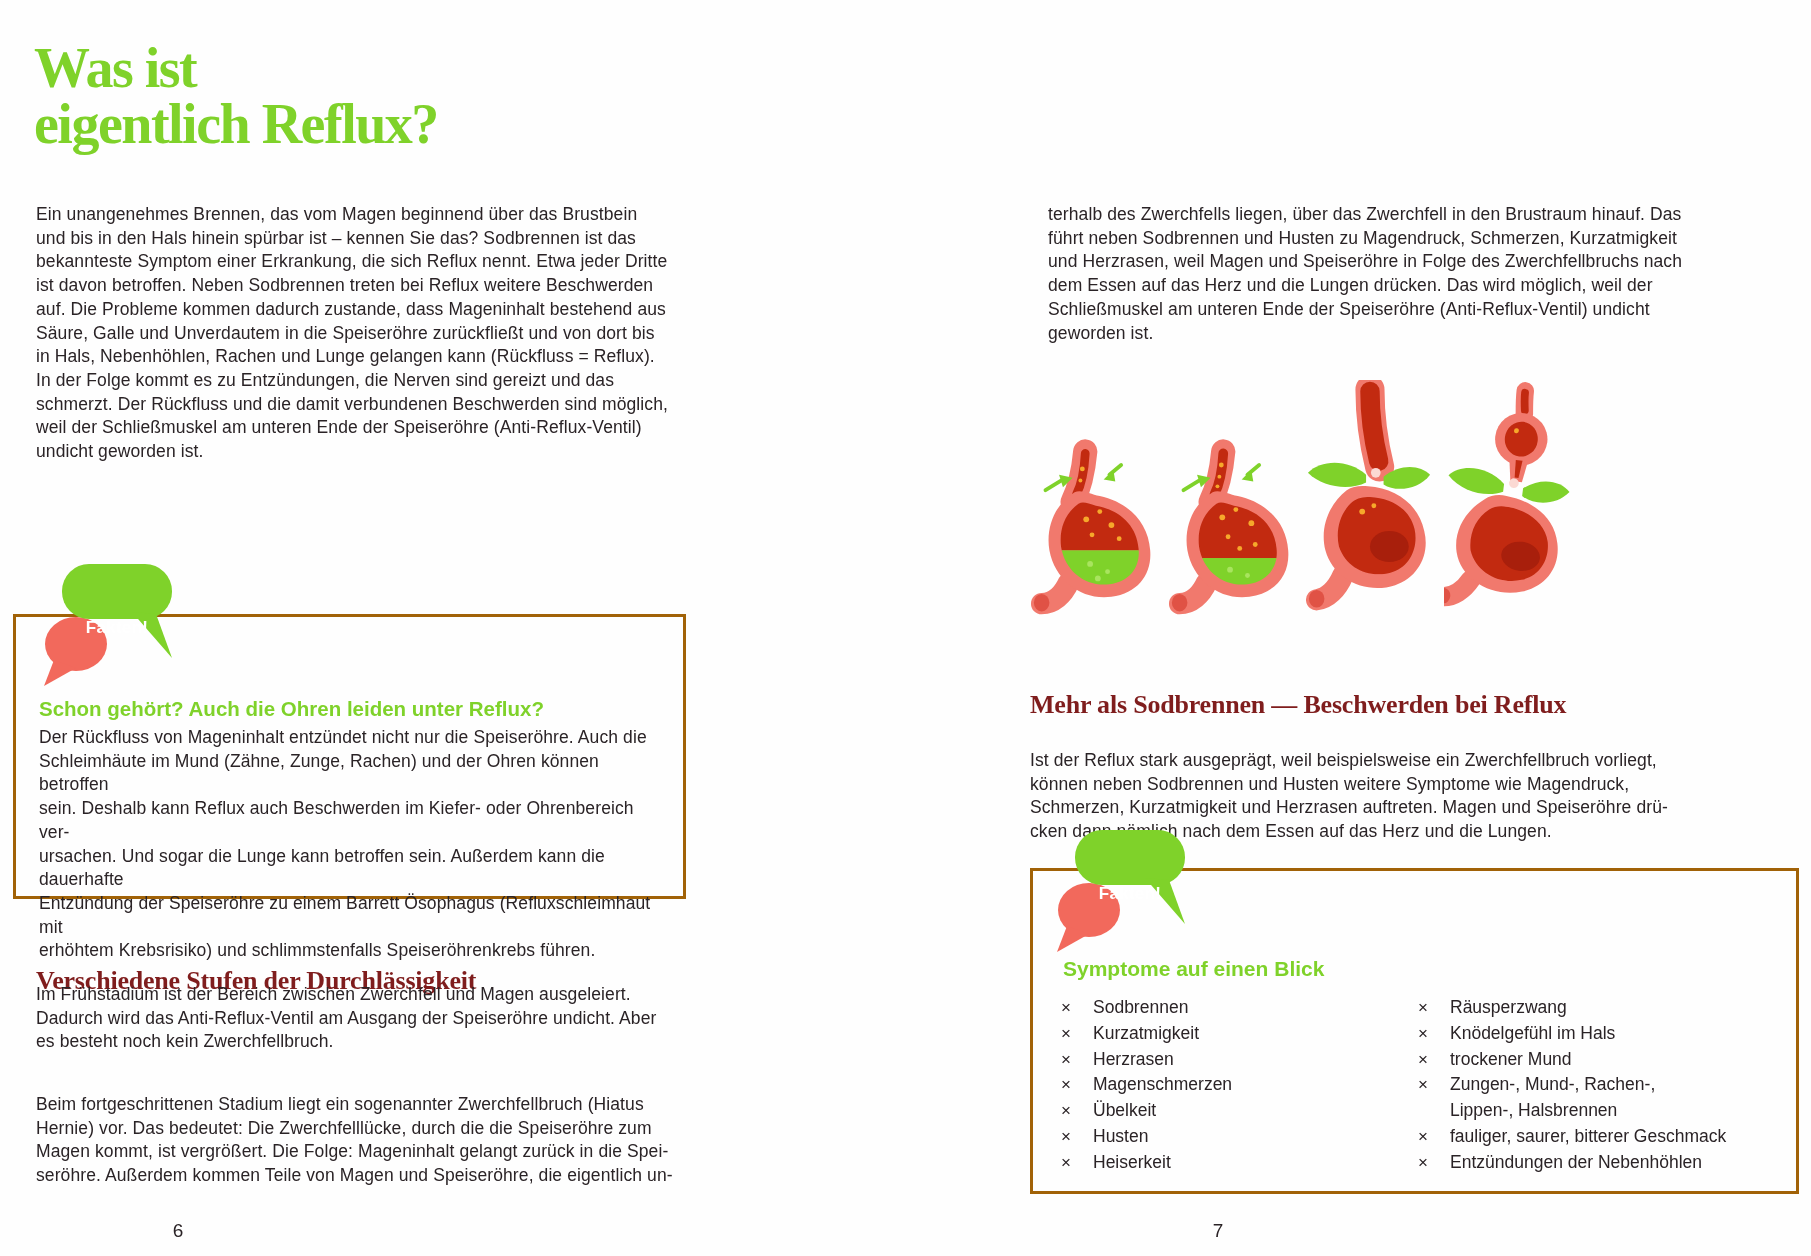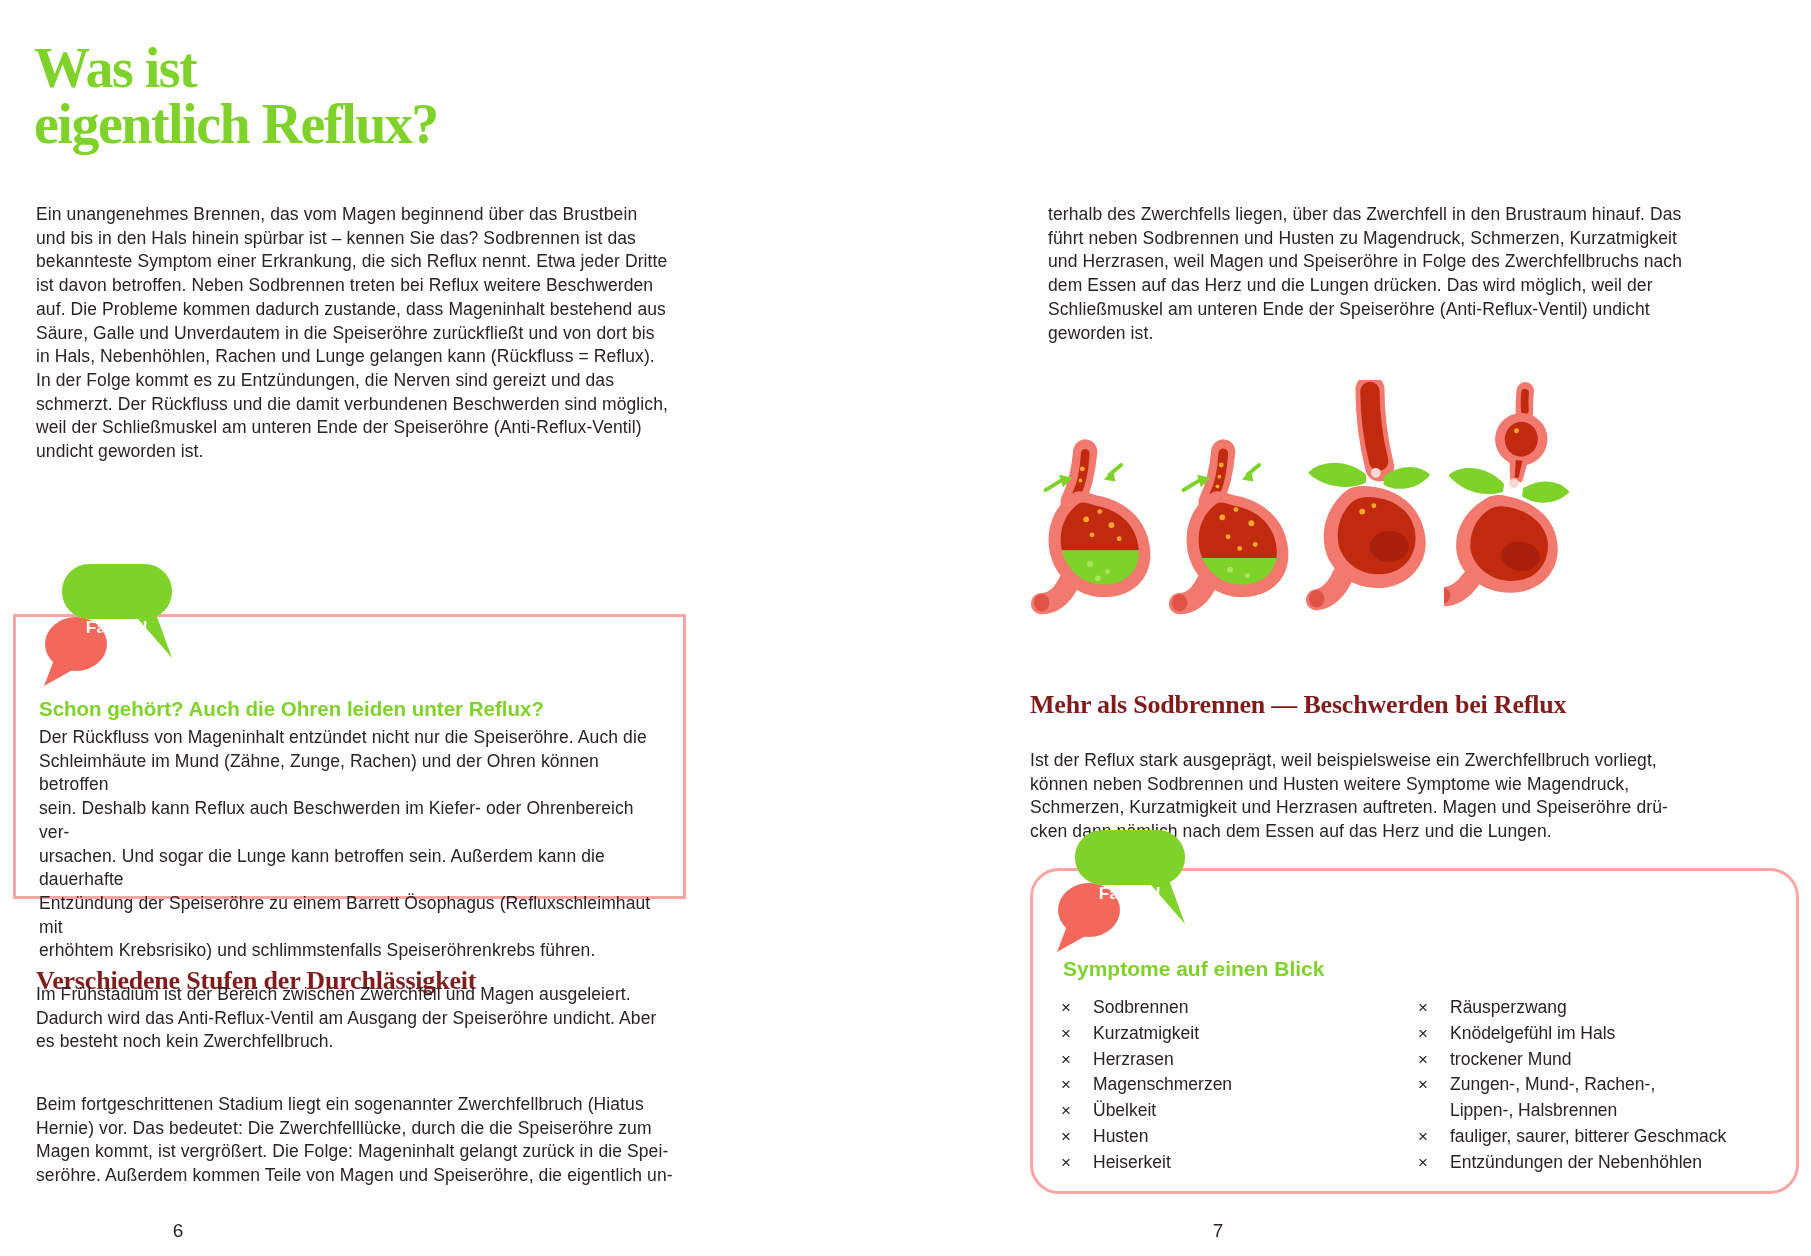--- a/index.html
+++ b/index.html
@@ -4,23 +4,23 @@
 <style>
   html,body{margin:0;padding:0;background:#ffffff;}
   .canvas{position:relative;width:1811px;height:1256px;background:#fefefe;overflow:hidden;
           font-family:"Liberation Sans",sans-serif;color:#2a2326;}
   .main-title{position:absolute;left:34px;top:2px;font-family:Liberation Serif, serif;font-weight:bold;
               font-size:56px;line-height:56px;letter-spacing:-1.5px;color:#7fd22a;white-space:pre-line;}
   .para{position:absolute;font-size:17.5px;line-height:23.7px;white-space:pre-line;letter-spacing:0.1px;}
   .serif-heading{position:absolute;font-family:"Liberation Serif",serif;font-weight:bold;
                  font-size:26px;line-height:30px;color:#7f1d1d;letter-spacing:-0.2px;}
   .green-heading{position:absolute;font-weight:bold;color:#7fd22a;font-size:20.5px;line-height:24px;}
-  .fact-box{position:absolute;border:3px solid #fca5a5;background:#fefefe;z-index:1;}
+  .fact-box{position:absolute;border:3px solid #a16207;background:#fefefe;z-index:1;}
   .box-left{left:13px;top:614px;width:667px;height:279px;}
-  .box-right{left:1030px;top:868px;width:763px;height:320px;border-radius:29px;}
+  .box-right{left:1030px;top:868px;width:763px;height:320px;}
   .badge{position:absolute;width:200px;height:130px;z-index:3;}
   .badge-left{left:40px;top:562px;}
   .badge-right{left:1053px;top:828px;}
   .badge-label{position:absolute;left:22px;top:2px;width:110px;height:55px;display:flex;
                align-items:center;justify-content:center;color:#ffffff;font-weight:bold;
                font-size:17px;letter-spacing:0.3px;margin-top:36px;}
   .intro-left{left:36px;top:203px;width:660px;}
   .box-body-left{left:23px;top:109px;width:630px;}
   .box-head-left{left:23px;top:80px;}
   .h-left{left:36px;top:944px;}

